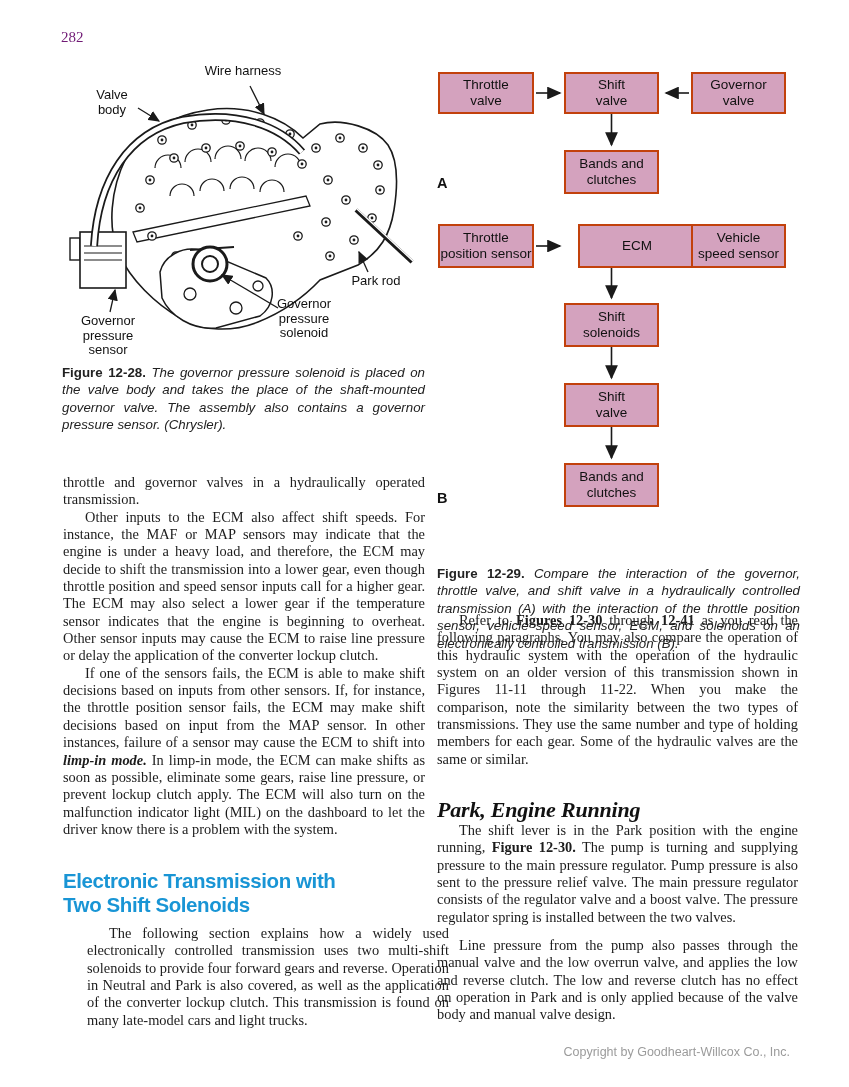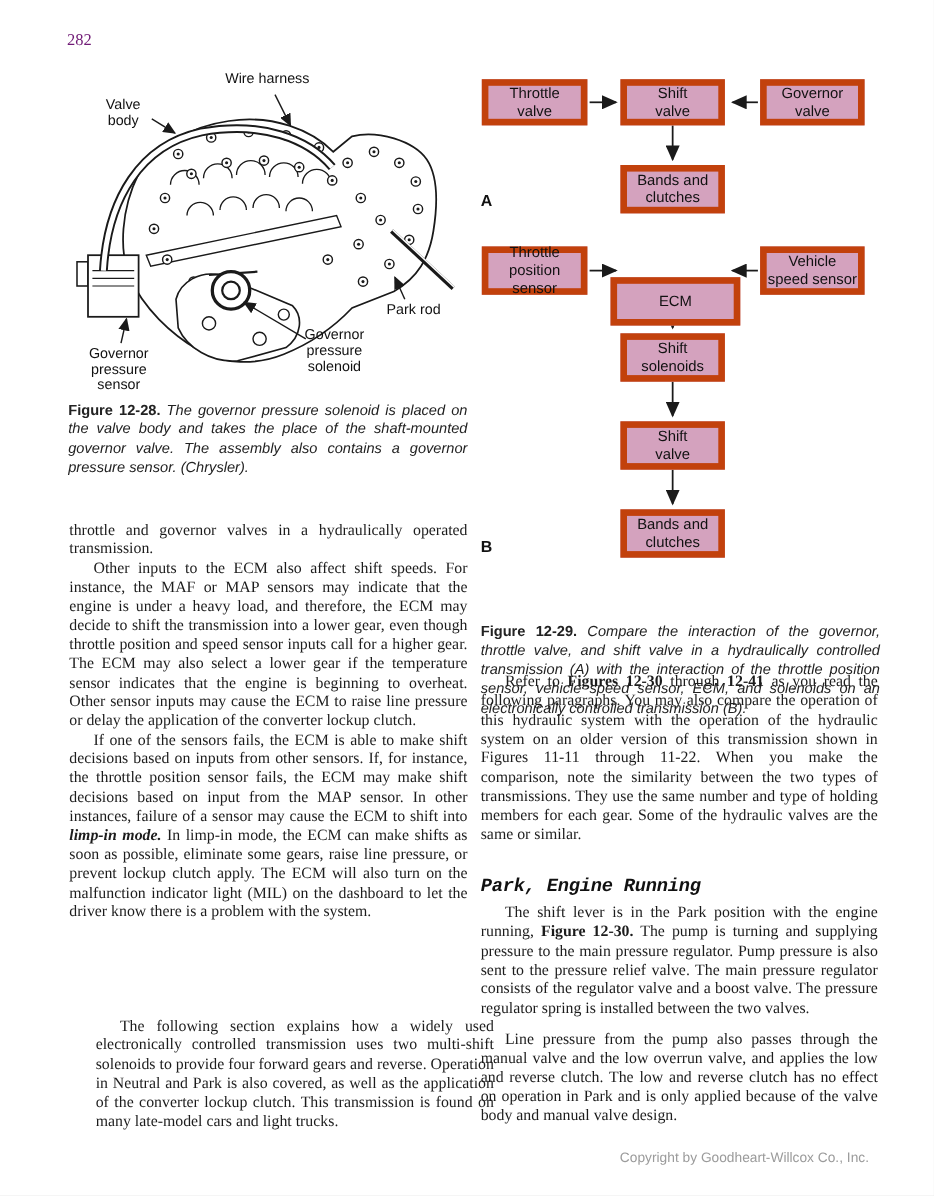--- a/index.html
+++ b/index.html
@@ -24,27 +24,27 @@
   }
   .caption .cap-label{font-weight:bold;font-style:normal;}
   .caption .cap-body{font-style:italic;}
   
   .section-heading{
     font-family:"Liberation Sans","DejaVu Sans",sans-serif;
     font-weight:bold;font-size:20.5px;line-height:23.5px;letter-spacing:-0.4px;
     color:var(--heading-blue,#1995d5);white-space:pre-line;
   }
   .sub-heading{
-    font-family:Liberation Mono, monospace;
-    font-weight:bold;font-style:italic;font-size:17px;color:#111;letter-spacing:-0.2px;
+    font-family:Liberation Serif, serif;
+    font-weight:bold;font-style:italic;font-size:22px;color:#111;letter-spacing:-0.2px;
   }
   
   .flow-box{
     box-sizing:border-box;position:absolute;
-    background:var(--box-fill,#d4a2be);border:6px solid #c2410c;
+    background:var(--box-fill,#d4a2be);border:2px solid #c2410c;
     display:flex;align-items:center;justify-content:center;text-align:center;
     font-family:"Liberation Sans","DejaVu Sans",sans-serif;
     font-size:13.5px;line-height:16px;color:#111;white-space:pre-line;
   }
   .diagram-letter{
     position:absolute;font-family:"Liberation Sans","DejaVu Sans",sans-serif;
     font-weight:bold;font-size:14.5px;color:#111;
   }
   
   .fig-label{
@@ -194,20 +194,22 @@
   <div class="abs caption" style="left:62px;top:364px;width:363px;">
     <span class="cap-label">Figure 12-28.</span><span class="cap-body"> The governor pressure solenoid is placed on the valve body and takes the place of the shaft-mounted governor valve. The assembly also contains a governor pressure sensor. (Chrysler).</span>
   </div>
 
   <div class="abs body-text" style="left:63px;top:474px;width:362px;">
     <p><span>throttle and governor valves in a hydraulically operated transmission.</span></p>
     <p class="indent"><span>Other inputs to the ECM also affect shift speeds. For instance, the MAF or MAP sensors may indicate that the engine is under a heavy load, and therefore, the ECM may decide to shift the transmission into a lower gear, even though throttle position and speed sensor inputs call for a higher gear. The ECM may also select a lower gear if the temperature sensor indicates that the engine is beginning to overheat. Other sensor inputs may cause the ECM to raise line pressure or delay the application of the converter lockup clutch.</span></p>
     <p class="indent"><span>If one of the sensors fails, the ECM is able to make shift decisions based on inputs from other sensors. If, for instance, the throttle position sensor fails, the ECM may make shift decisions based on input from the MAP sensor. In other instances, failure of a sensor may cause the ECM to shift into </span><span class="rich-b rich-i">limp-in mode.</span><span> In limp-in mode, the ECM can make shifts as soon as possible, eliminate some gears, raise line pressure, or prevent lockup clutch apply. The ECM will also turn on the malfunction indicator light (MIL) on the dashboard to let the driver know there is a problem with the system.</span></p>
   </div>
 
+  <div class="abs section-heading" style="left:63px;top:869px;width:362px;">Electronic Transmission with
+Two Shift Solenoids</div>
 
   <div class="abs body-text" style="left:63px;top:925px;width:362px;margin-left:24px;">
     <p class="indent"><span>The following section explains how a widely used electronically controlled transmission uses two multi-shift solenoids to provide four forward gears and reverse. Operation in Neutral and Park is also covered, as well as the application of the converter lockup clutch. This transmission is found on many late-model cars and light trucks.</span></p>
   </div>
 
   <div class="abs" style="left:430px;top:60px;width:370px;height:460px;">
 
     <svg class="abs" style="left:0;top:0;" width="370" height="460" viewBox="0 0 370 460">
       <defs>
         <marker id="ah" markerWidth="9" markerHeight="8" refX="8" refY="4" orient="auto">
@@ -231,21 +233,21 @@
     <div class="flow-box" style="left:134px;top:12px;width:95px;height:42px;">Shift
 valve</div>
     <div class="flow-box" style="left:261px;top:12px;width:95px;height:42px;">Governor
 valve</div>
     <div class="flow-box" style="left:134px;top:90px;width:95px;height:44px;">Bands and
 clutches</div>
     <div class="diagram-letter" style="left:7px;top:115px;">A</div>
 
     <div class="flow-box" style="left:8px;top:164px;width:96px;height:44px;">Throttle
 position sensor</div>
-    <div class="flow-box" style="left:125px;top:164px;width:118px;height:44px;margin-top:28px;">ECM</div>
+    <div class="flow-box" style="left:148px;top:164px;width:118px;height:44px;">ECM</div>
     <div class="flow-box" style="left:261px;top:164px;width:95px;height:44px;">Vehicle
 speed sensor</div>
     <div class="flow-box" style="left:134px;top:243px;width:95px;height:44px;">Shift
 solenoids</div>
     <div class="flow-box" style="left:134px;top:323px;width:95px;height:44px;">Shift
 valve</div>
     <div class="flow-box" style="left:134px;top:403px;width:95px;height:44px;">Bands and
 clutches</div>
     <div class="diagram-letter" style="left:7px;top:430px;">B</div>
   </div>

